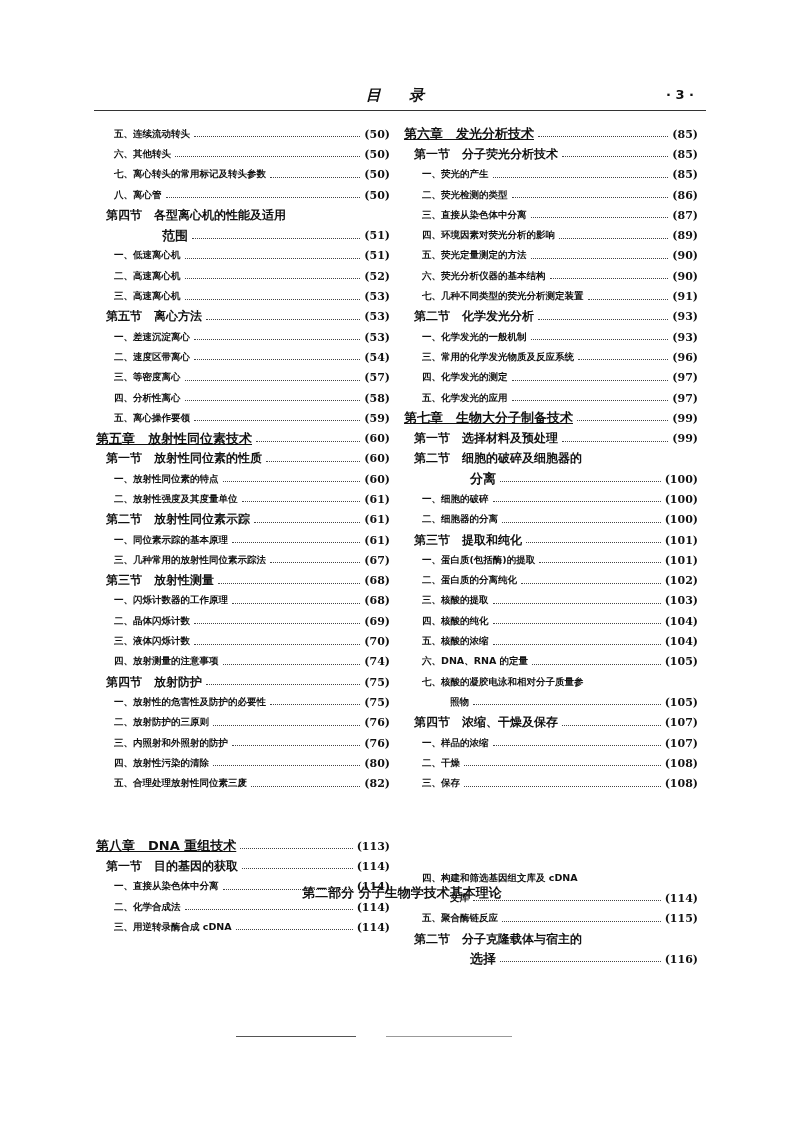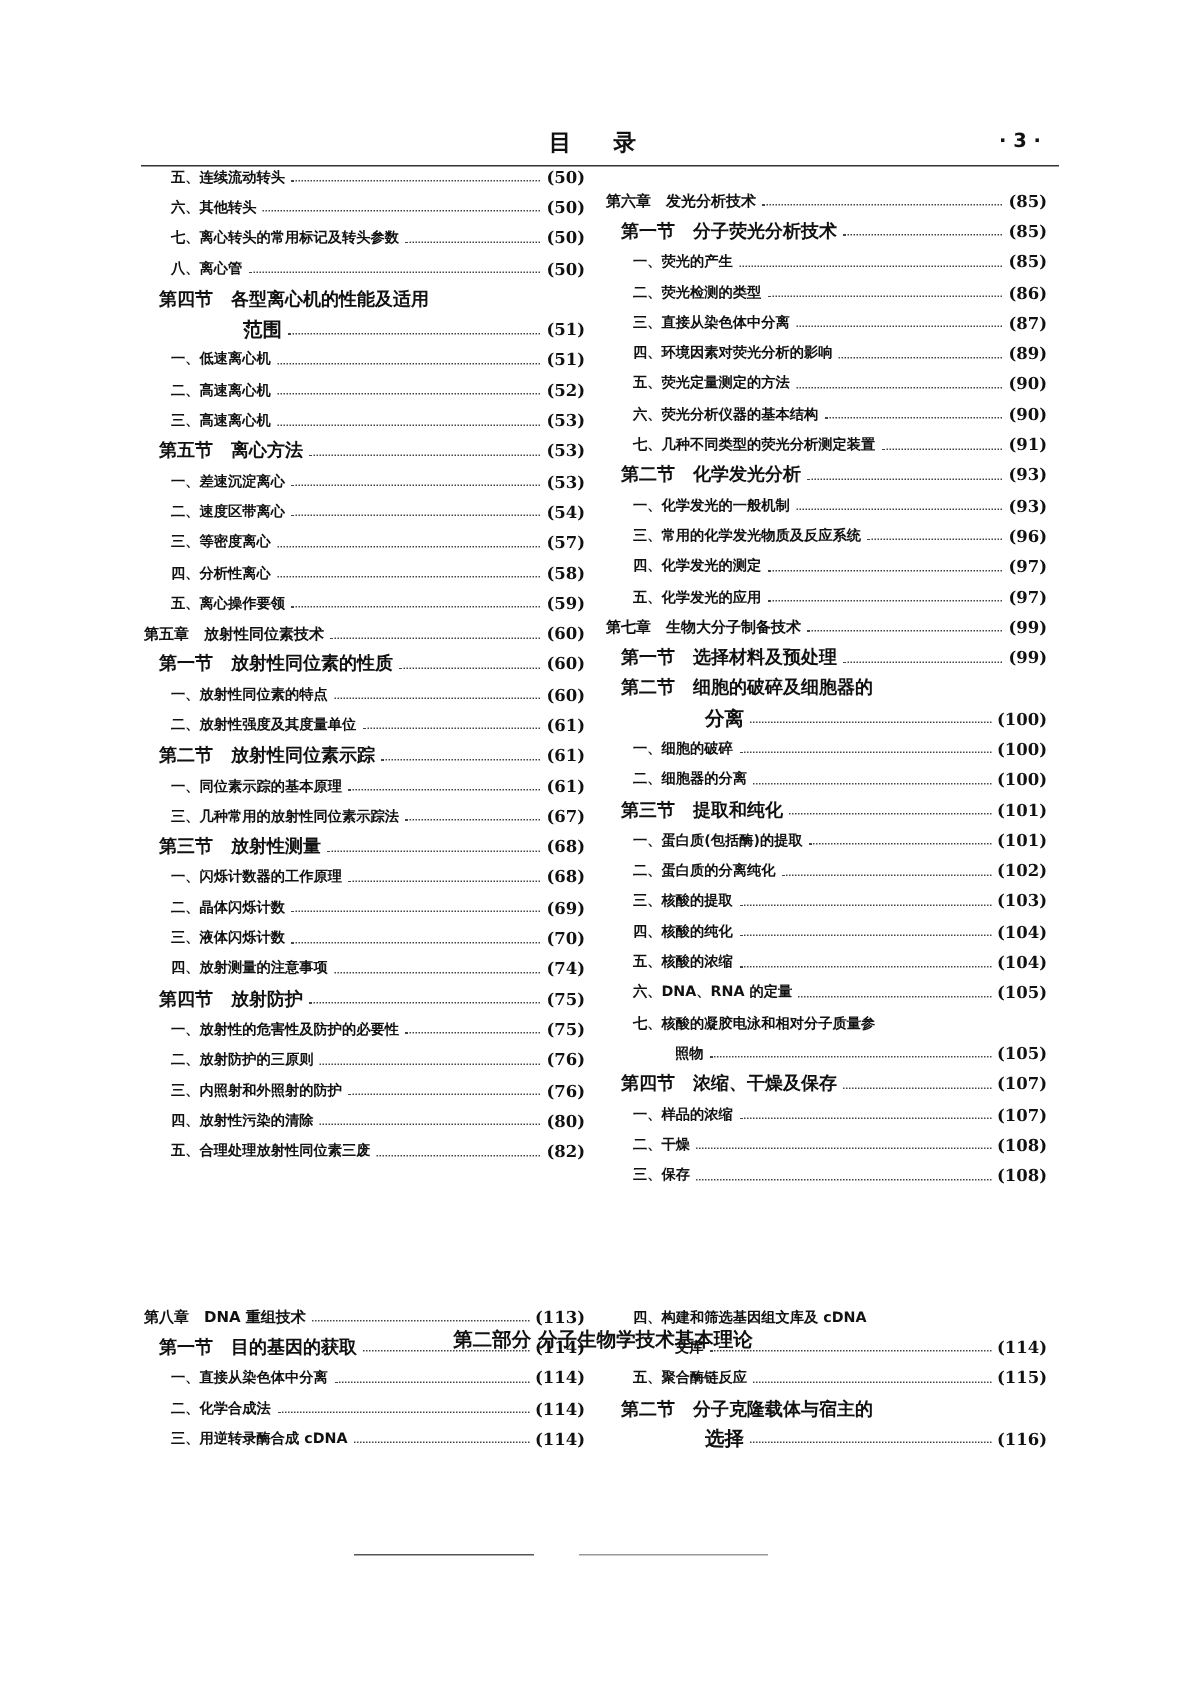--- a/index.html
+++ b/index.html
@@ -1,31 +1,31 @@
 <!DOCTYPE html>
 <html><head>
 <meta charset="utf-8">
 <style>
   html, body { margin: 0; padding: 0; background: #ffffff; }
   body { width: 793px; height: 1122px; position: relative; overflow: hidden;
          font-family: "DejaVu Sans", "Liberation Sans", sans-serif; color: #111; }
   .header { position: absolute; left: 94px; top: 86px; width: 612px; height: 20px; }
-  .header-title { position: absolute; left: 272px; top: 0; font-size: 15px; font-weight: bold; letter-spacing: 28px; }
+  .header-title { position: absolute; left: 272px; top: 0; font-size: 15px; font-weight: bold; letter-spacing: 28px; font-style: italic; }
   .header-page { position: absolute; right: 12px; top: 1px; font-size: 13px; font-weight: bold; }
   .header-rule { position: absolute; left: 94px; top: 110px; width: 612px; height: 0; border-top: 1.5px solid #333; }
   .col { position: absolute; width: 294px; }
-  .col-left { left: 96px; top: 108px; }
+  .col-left { left: 96px; top: 124px; }
   .col-right { left: 404px; top: 124px; }
-  .col-left2 { left: 96px; top: 868px; }
+  .col-left2 { left: 96px; top: 836px; }
   .col-right2 { left: 404px; top: 868px; }
   .row { position: relative; height: 20.3px; display: flex; align-items: center; white-space: nowrap; }
   .lbl { flex: 0 0 auto; }
   .dots { flex: 1 1 auto; overflow: hidden; height: 1px; margin: 0 4px; border-bottom: 1.5px dotted #444; align-self: center; margin-top: 4px; }
   .pg { flex: 0 0 auto; font-size: 11px; font-weight: bold; font-family: "DejaVu Serif", "Liberation Serif", serif; }
-  .lvl-chapter .lbl { font-size: 10px; font-weight: bold; padding-left: 0; }
+  .lvl-chapter .lbl { font-size: 13px; font-weight: bold; padding-left: 0; text-decoration: underline; }
   .lvl-section .lbl { font-size: 12px; font-weight: bold; padding-left: 10px; }
   .lvl-item .lbl { font-size: 9.5px; font-weight: bold; padding-left: 18px; }
   .lvl-cont .lbl { font-size: 13px; font-weight: bold; padding-left: 66px; }
   .lvl-item-cont .lbl { font-size: 9.5px; font-weight: bold; padding-left: 46px; }
   .nodots .dots { visibility: hidden; }
   .part-title { position: absolute; left: 96px; top: 840px; width: 612px; text-align: center; font-size: 13px; font-weight: bold; margin-top: 44px; }
   .bottom-rule { position: absolute; top: 1036px; height: 0; border-top: 1.5px solid #555; }
 </style>
 </head>
 <body>

